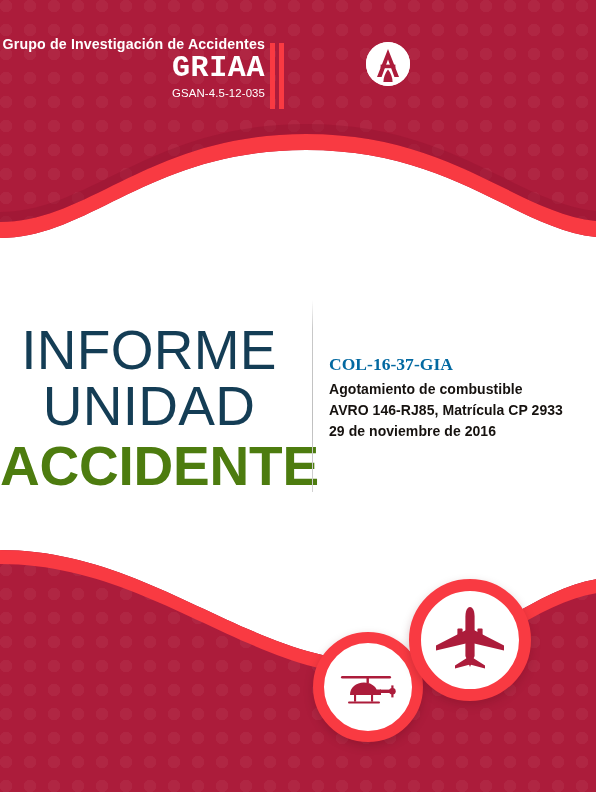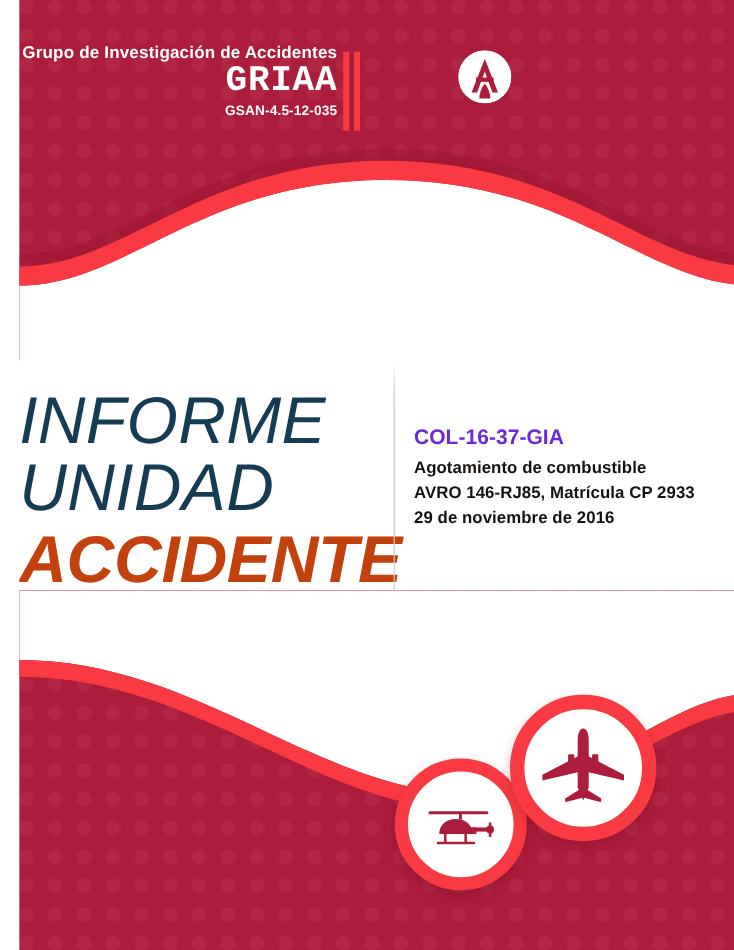--- a/index.html
+++ b/index.html
@@ -10,21 +10,20 @@
   body {
     font-family: "Liberation Sans", sans-serif;
   }
 
   #page {
     position: relative;
     width: 596px;
     height: 792px;
     overflow: hidden;
     background: #ffffff;
-    margin-left: 16px;
   }
 
   
   .band-top {
     position: absolute;
     left: 0; top: 0;
     width: 612px; height: 300px;
     background-color: #ac1c3b;
     background-image: radial-gradient(circle at 6px 6px, rgba(255,255,255,0.045) 6px, transparent 6.5px);
     background-size: 24px 24px;
@@ -63,21 +62,21 @@
   .header-griaa {
     font-size: 30px;
     font-weight: bold;
     line-height: 1.05;
     letter-spacing: 0.02em;
     margin-top: 1px;
     font-family: Liberation Mono, monospace;
   }
   .header-code {
     font-size: 11.4px;
-    font-weight: bold;
+    font-weight: normal;
     letter-spacing: 0.01em;
     margin-top: 2px;
     text-align: right;
   }
   .griaa-bars {
     position: absolute;
     left: 270px; top: 43px;
     width: 16px; height: 66px;
   }
   .griaa-bars span {
@@ -116,34 +115,33 @@
     letter-spacing: 0.022em;
     line-height: 1;
     margin-top: 4px;
   }
 
   
   .title-block {
     position: absolute;
     left: 0; top: 322px;
     width: 298px;
-    text-align: left;
-    font-style: italic;
+    text-align: center;
   }
   .title-line {
     font-size: 55px;
     font-weight: 300;
     color: #143d55;
     line-height: 1.02;
     letter-spacing: 0.005em;
   }
   .title-accent {
     font-size: 55px;
     font-weight: bold;
-    color: #c2410c;
+    color: #4d7c0f;
     line-height: 1.05;
     letter-spacing: -0.004em;
     margin-top: 4px;
   }
 
   .divider {
     position: absolute;
     left: 312px; top: 300px;
     width: 1px; height: 238px;
     background: linear-gradient(to bottom, #ffffff 0%, #c9c9c9 12%, #bfbfbf 50%, #d6d6d6 88%, #ffffff 100%);
@@ -151,24 +149,25 @@
 
   
   .details {
     position: absolute;
     left: 329px; top: 354px;
     width: 268px;
   }
   .details-code {
     font-size: 17.5px;
     font-weight: bold;
-    color: #6d28d9;
+    color: #0369a1;
     letter-spacing: 0.002em;
     line-height: 1.15;
     margin-bottom: 5px;
+    font-family: Liberation Serif, serif;
   }
   .details-row {
     font-size: 14px;
     font-weight: bold;
     color: #16120f;
     line-height: 1.48;
     letter-spacing: 0.004em;
   }
 
   

